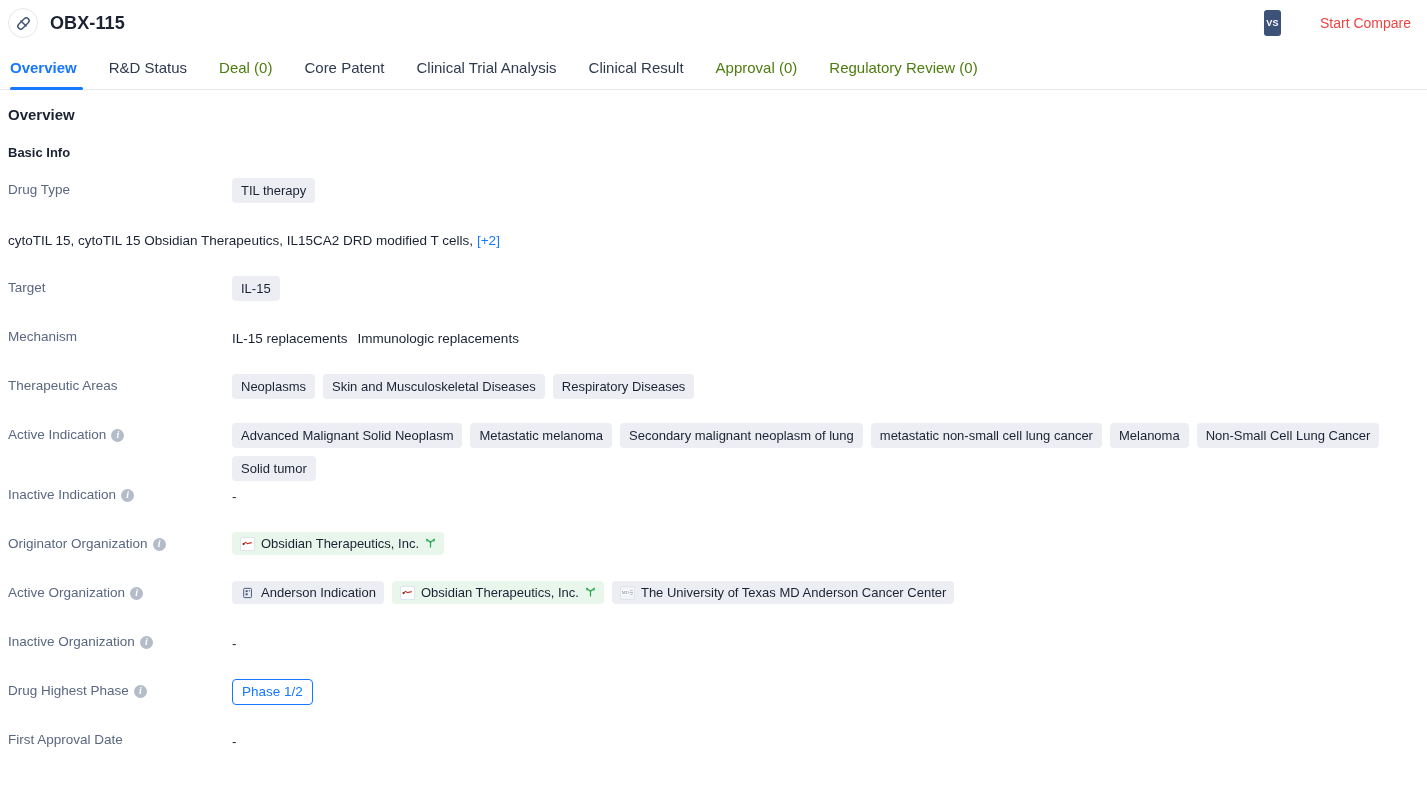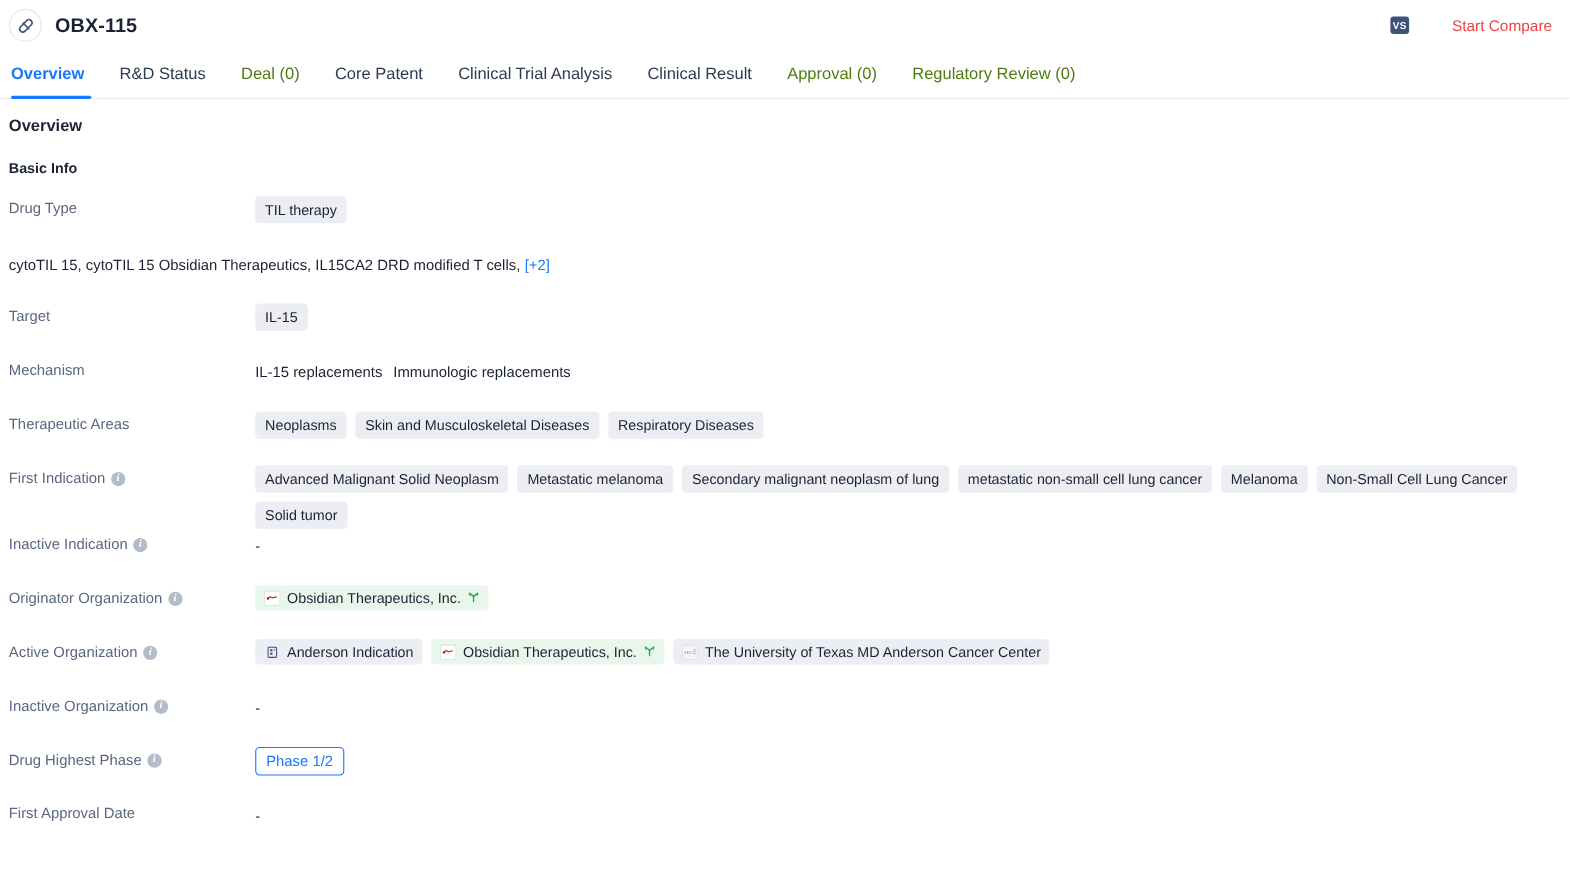--- a/index.html
+++ b/index.html
@@ -37,21 +37,21 @@
   }
   .compare-btn {
     position: absolute;
     right: 16px; top: 50%;
     transform: translateY(-50%);
     display: flex; align-items: center;
     gap: 7px;
     cursor: pointer;
   }
   .vs-badge {
-    width: 17px; height: 16px;
+    width: 17px; height: 26px;
     border-radius: 3px;
     background: #3d5278;
     color: #fff;
     font-size: 9px;
     font-weight: bold;
     display: flex; align-items: center; justify-content: center;
     letter-spacing: .3px;
   }
   .compare-label {
     font-size: 14px;
@@ -310,21 +310,21 @@
     </div>
     <div class="row-value">
       <span class="tag">Neoplasms</span>
       <span class="tag">Skin and Musculoskeletal Diseases</span>
       <span class="tag">Respiratory Diseases</span>
     </div>
   </div>
 
   <div class="row">
     <div class="row-label">
-      <span>First Indication</span>
+      <span>Active Indication</span>
       <span class="info-icon">i</span>
     </div>
     <div class="row-value">
       <span class="tag">Advanced Malignant Solid Neoplasm</span>
       <span class="tag">Metastatic melanoma</span>
       <span class="tag">Secondary malignant neoplasm of lung</span>
       <span class="tag">metastatic non-small cell lung cancer</span>
       <span class="tag">Melanoma</span>
       <span class="tag">Non-Small Cell Lung Cancer</span>
       <span class="tag">Solid tumor</span>

